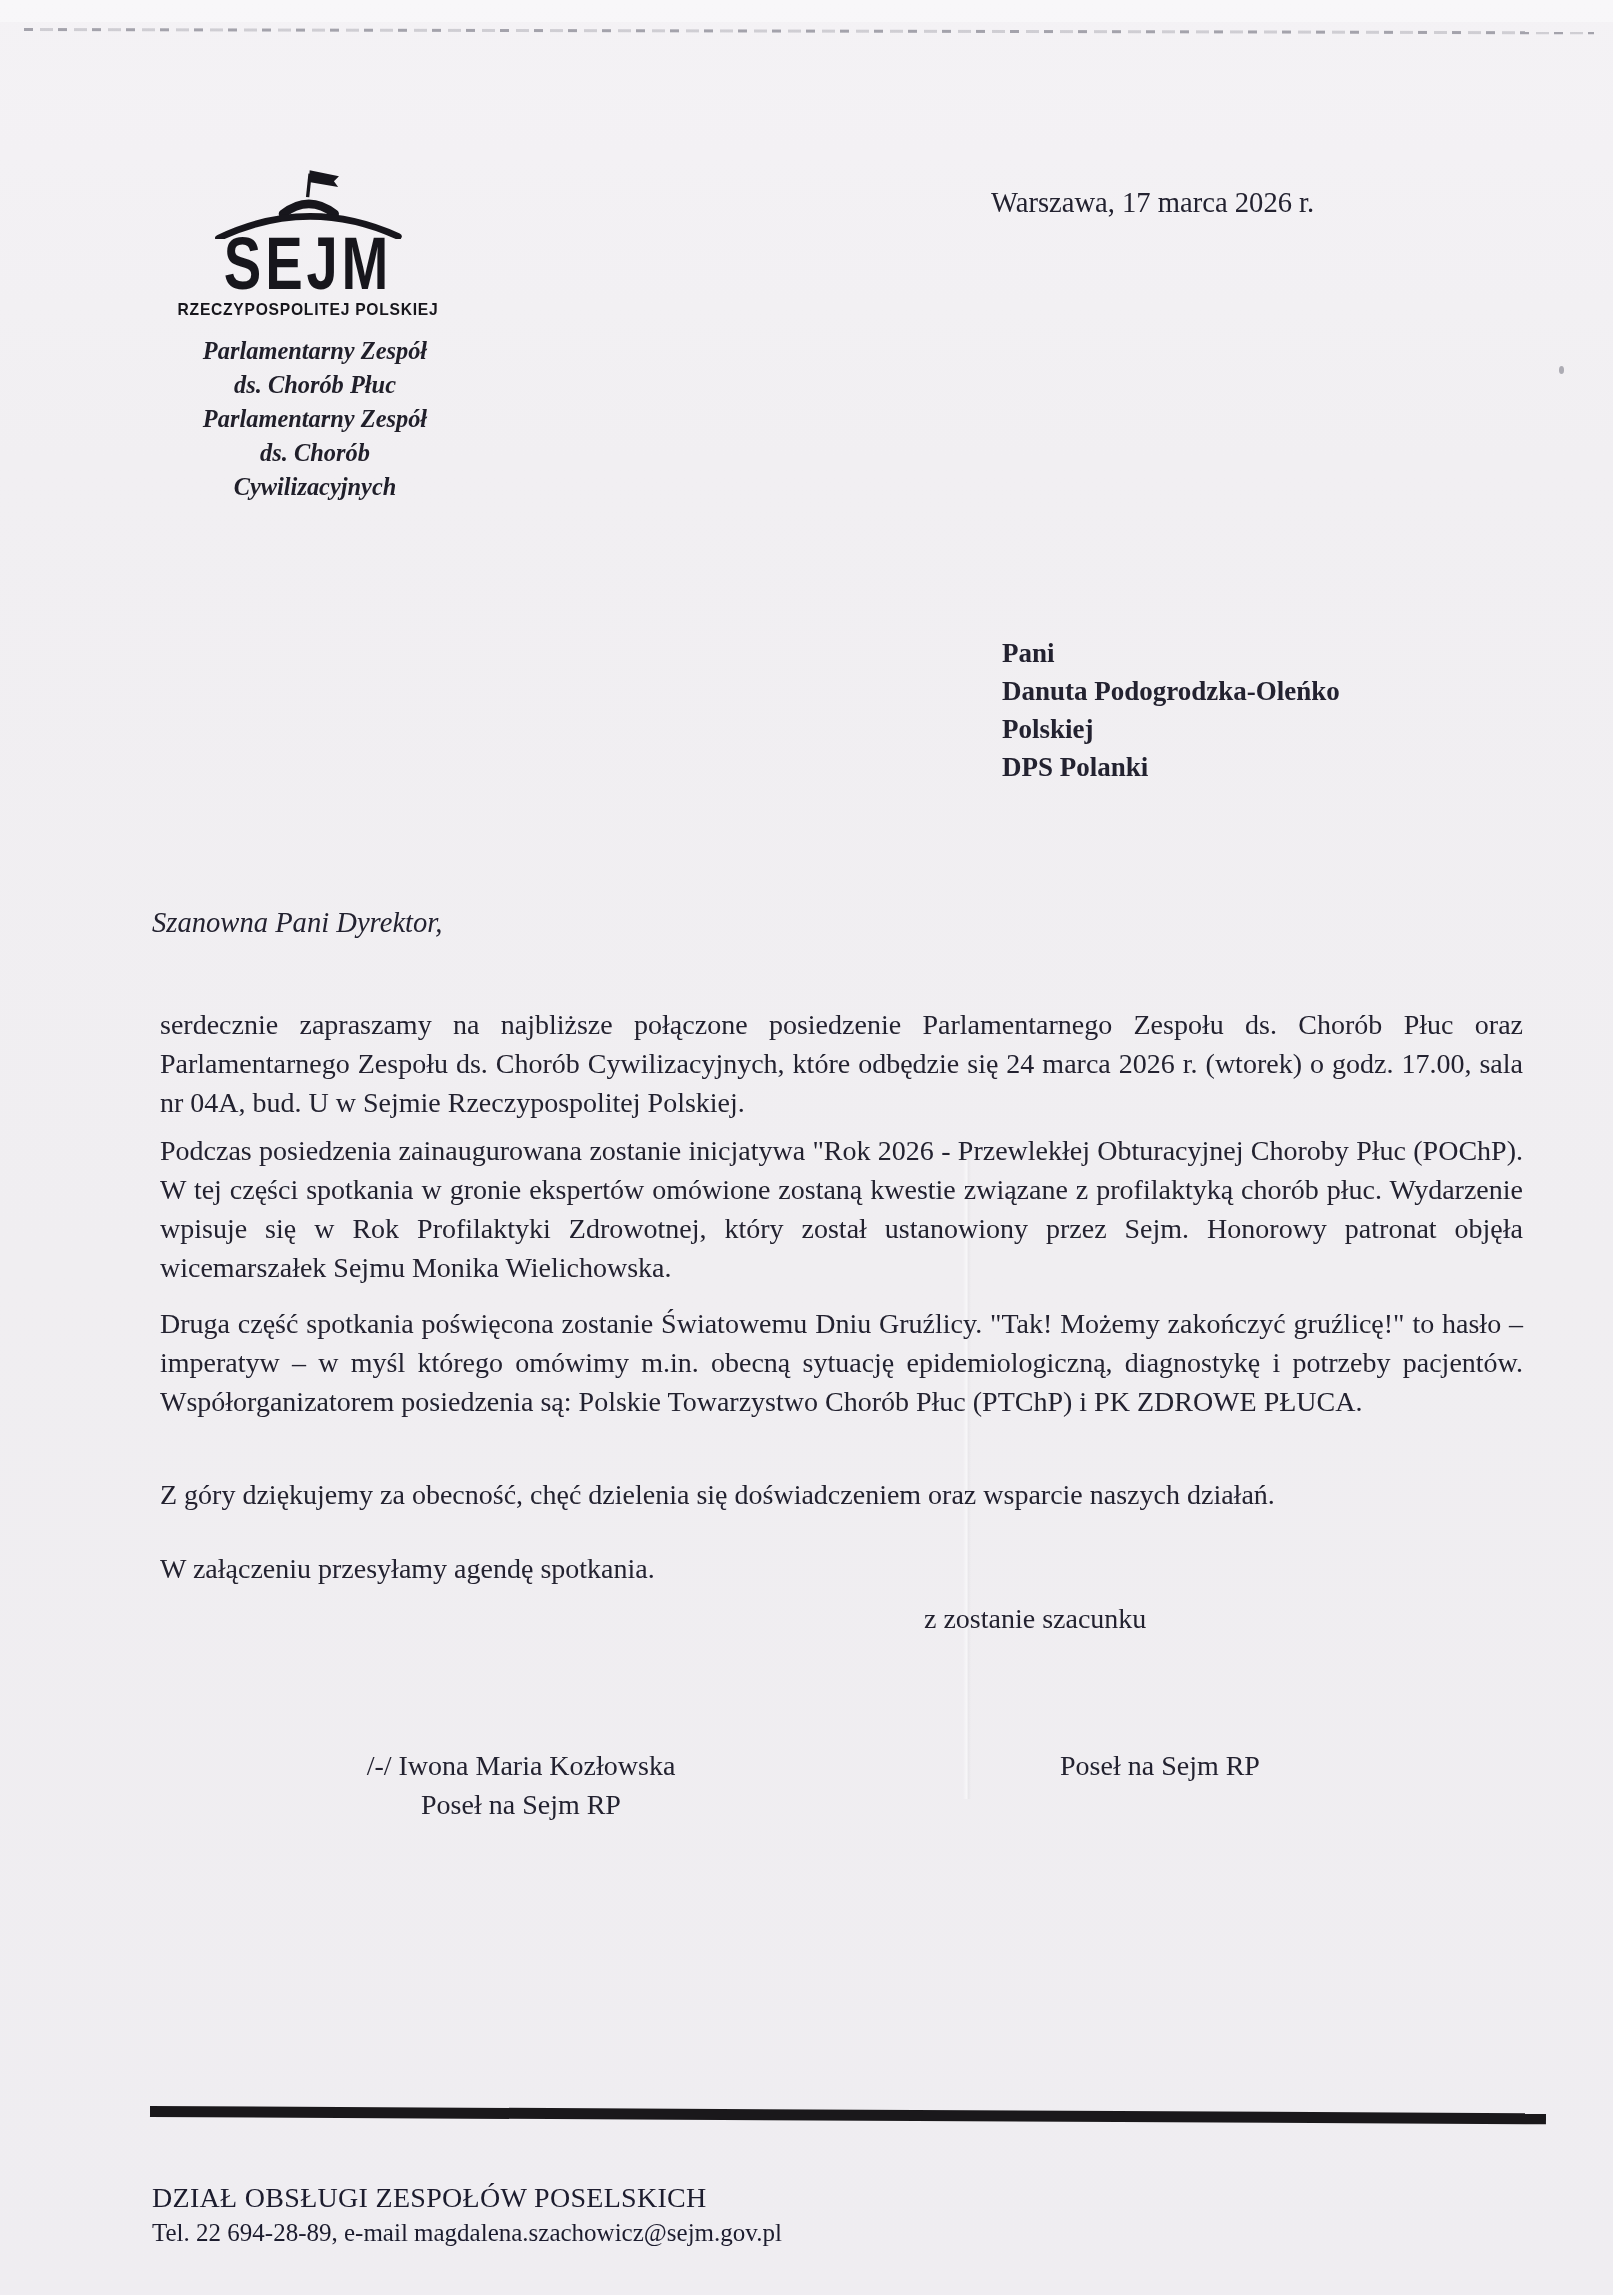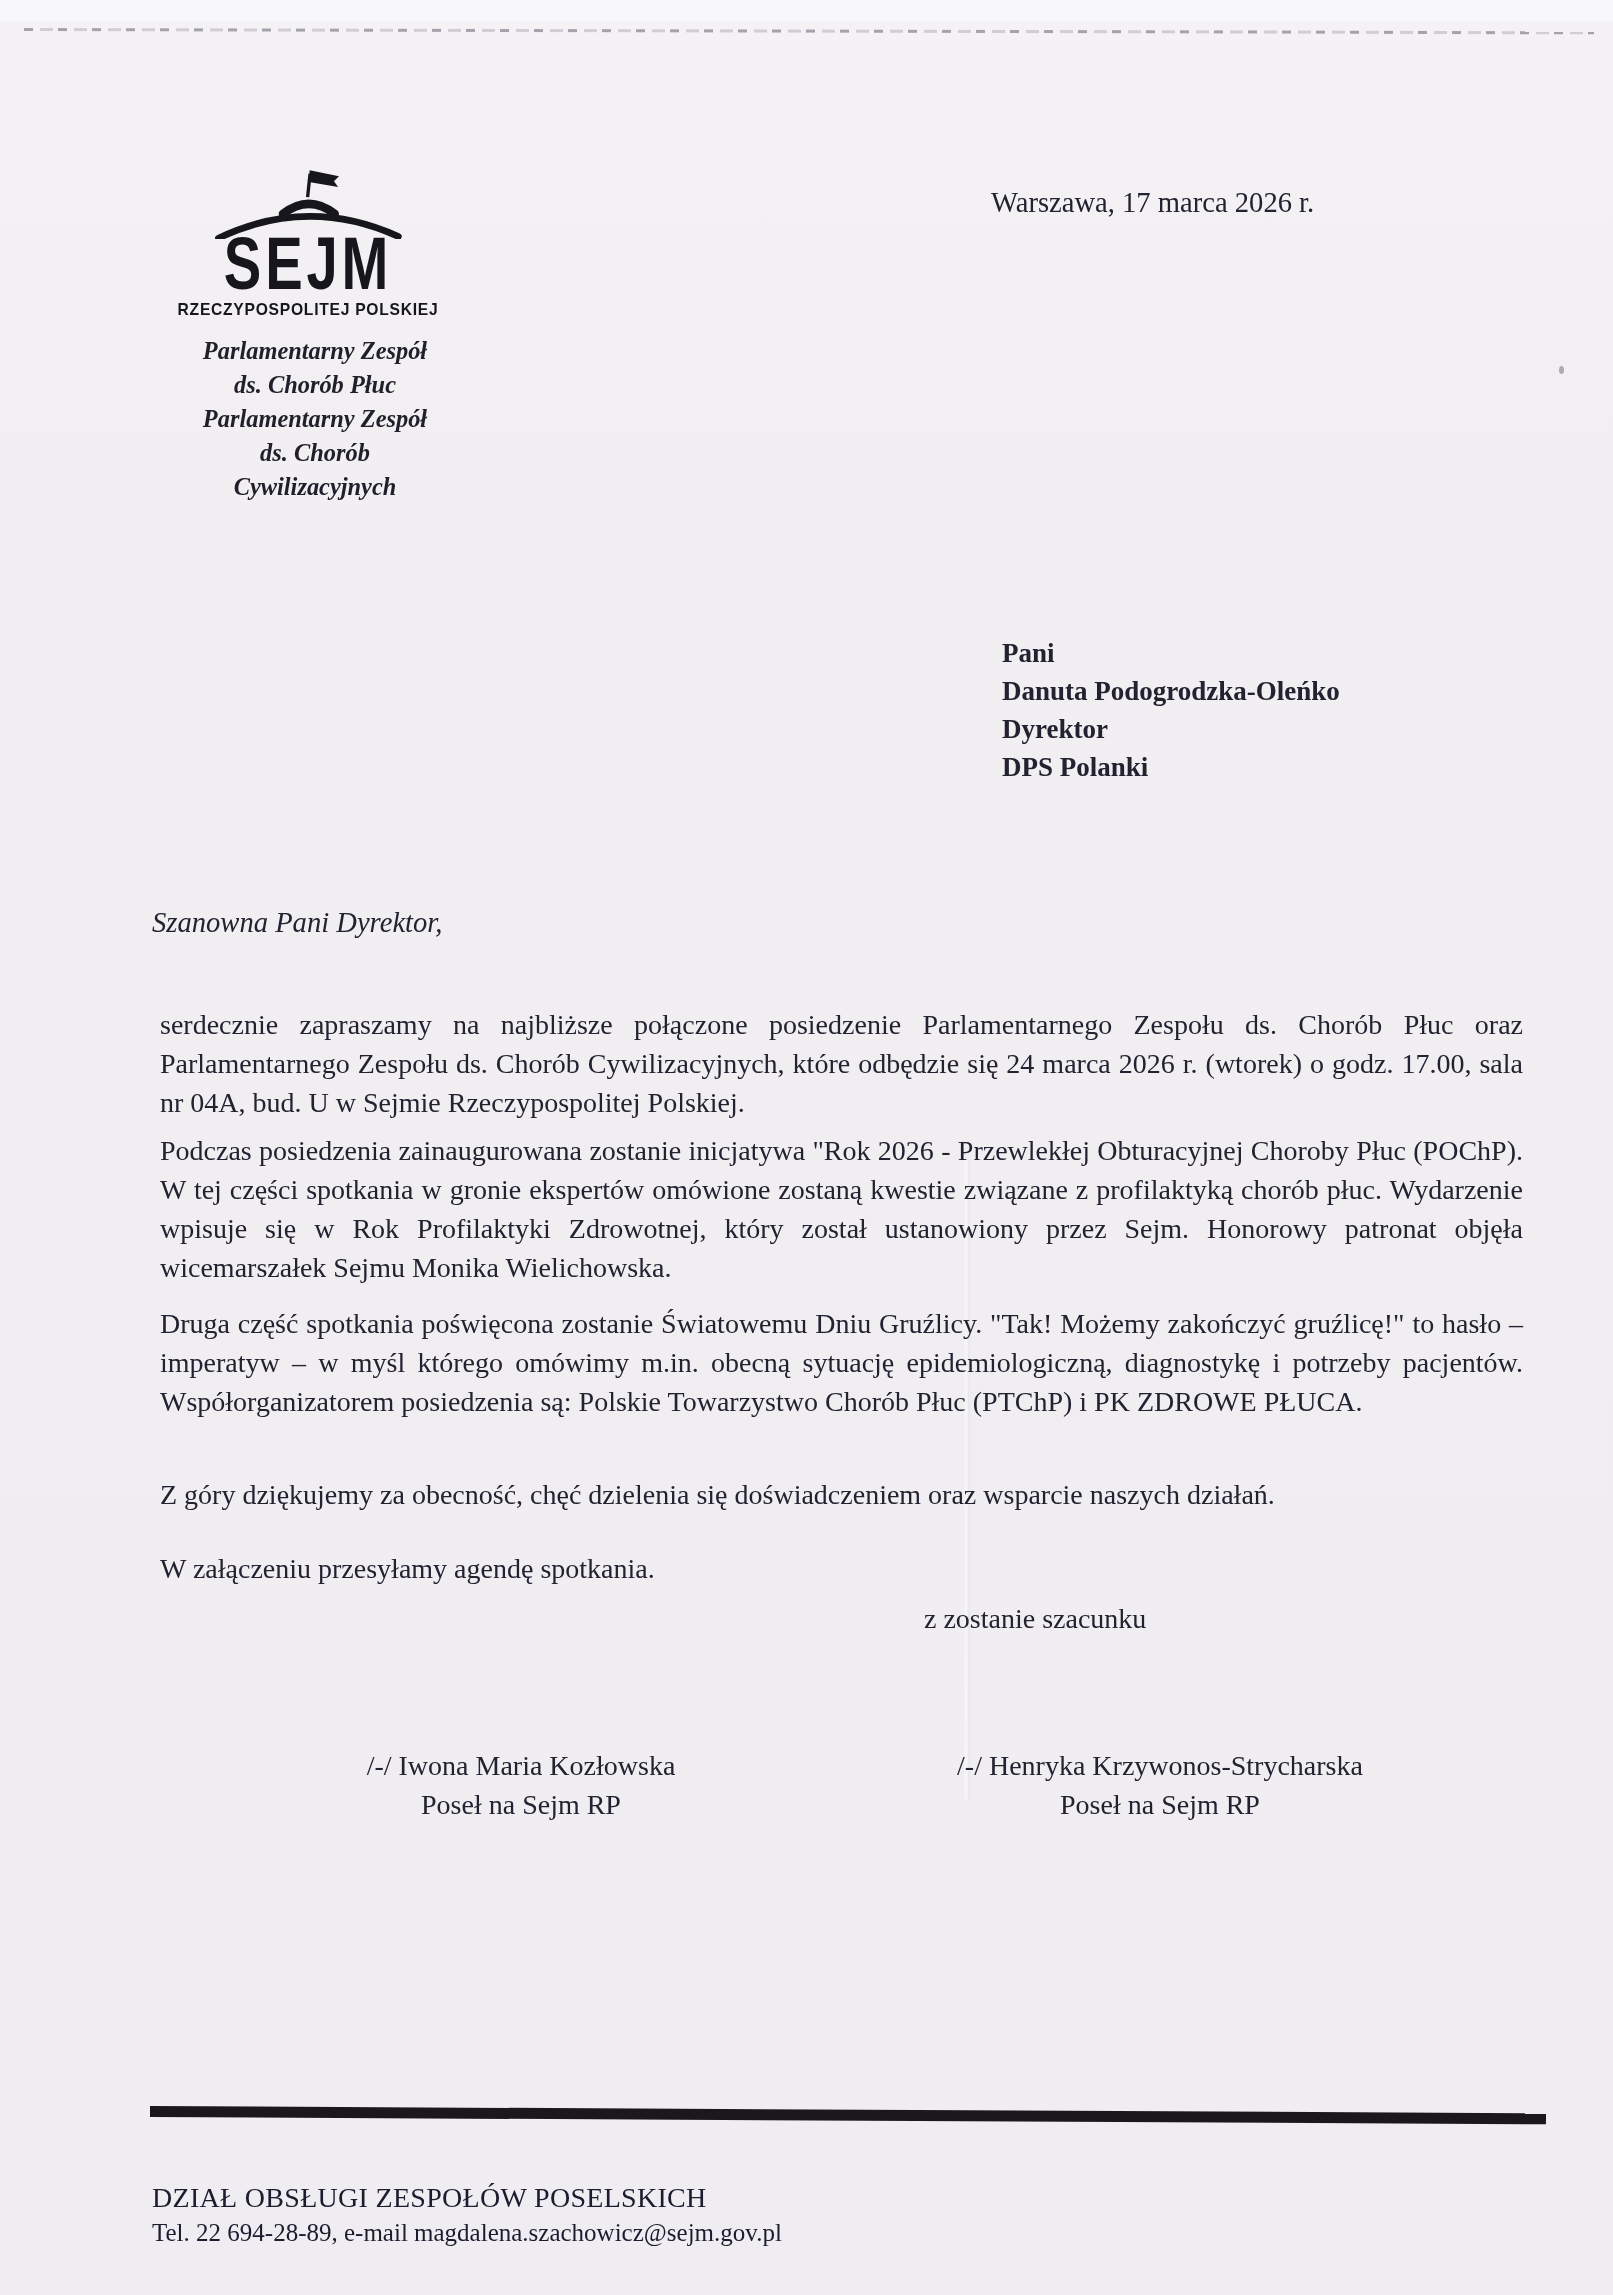--- a/index.html
+++ b/index.html
@@ -93,40 +93,39 @@
     <div>Parlamentarny Zespół</div>
     <div>ds. Chorób</div>
     <div>Cywilizacyjnych</div>
   </div>
 
   <div class="date-line">Warszawa, 17 marca 2026 r.</div>
 
   <div class="recipient">
     <div>Pani</div>
     <div>Danuta Podogrodzka-Oleńko</div>
-    <div>Dyrektor</div>
+    <div>Polskiej</div>
     <div>DPS Polanki</div>
   </div>
 
   <div class="salutation">Szanowna Pani Dyrektor,</div>
 
   <p class="para p1">serdecznie zapraszamy na najbliższe połączone posiedzenie Parlamentarnego Zespołu ds. Chorób Płuc oraz Parlamentarnego Zespołu ds. Chorób Cywilizacyjnych, które odbędzie się 24 marca 2026 r. (wtorek) o godz. 17.00, sala nr 04A, bud. U w Sejmie Rzeczypospolitej Polskiej.</p>
   <p class="para p2">Podczas posiedzenia zainaugurowana zostanie inicjatywa "Rok 2026 - Przewlekłej Obturacyjnej Choroby Płuc (POChP). W tej części spotkania w gronie ekspertów omówione zostaną kwestie związane z profilaktyką chorób płuc. Wydarzenie wpisuje się w Rok Profilaktyki Zdrowotnej, który został ustanowiony przez Sejm. Honorowy patronat objęła wicemarszałek Sejmu Monika Wielichowska.</p>
   <p class="para p3">Druga część spotkania poświęcona zostanie Światowemu Dniu Gruźlicy. "Tak! Możemy zakończyć gruźlicę!" to hasło – imperatyw – w myśl którego omówimy m.in. obecną sytuację epidemiologiczną, diagnostykę i potrzeby pacjentów. Współorganizatorem posiedzenia są: Polskie Towarzystwo Chorób Płuc (PTChP) i PK ZDROWE PŁUCA.</p>
   <p class="para p4">Z góry dziękujemy za obecność, chęć dzielenia się doświadczeniem oraz wsparcie naszych działań.</p>
   <p class="para p5">W załączeniu przesyłamy agendę spotkania.</p>
 
   <div class="closing">z zostanie szacunku</div>
 
   <div class="sig sig-left">
     <div>/-/ Iwona Maria Kozłowska</div>
     <div>Poseł na Sejm RP</div>
   </div>
   <div class="sig sig-right">
-    <div>/-/ Henryka Krzywonos-Strycharska</div>
     <div>Poseł na Sejm RP</div>
   </div>
 
   <div class="footer-bar"></div>
   <div class="footer">
     <div class="footer-dept">DZIAŁ OBSŁUGI ZESPOŁÓW POSELSKICH</div>
     <div class="footer-contact">Tel. 22 694-28-89, e-mail magdalena.szachowicz@sejm.gov.pl</div>
   </div>
 
 </div>

